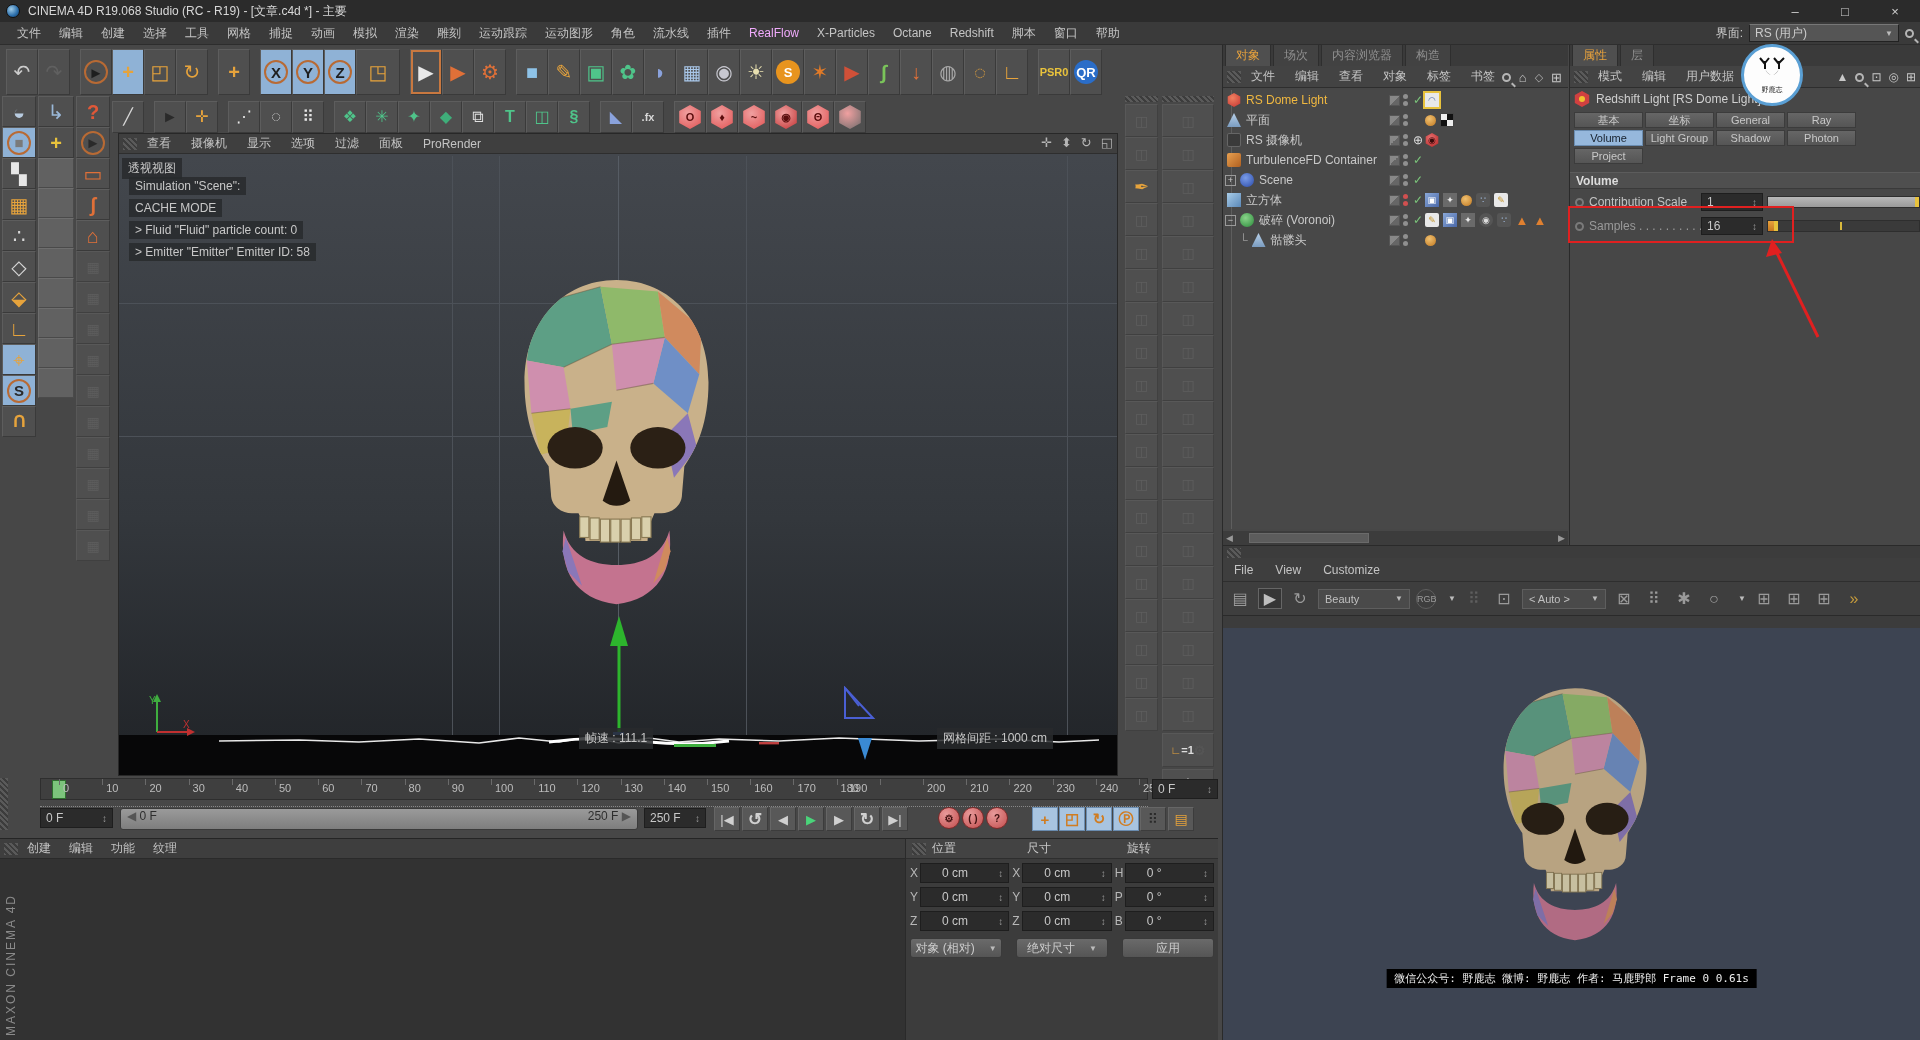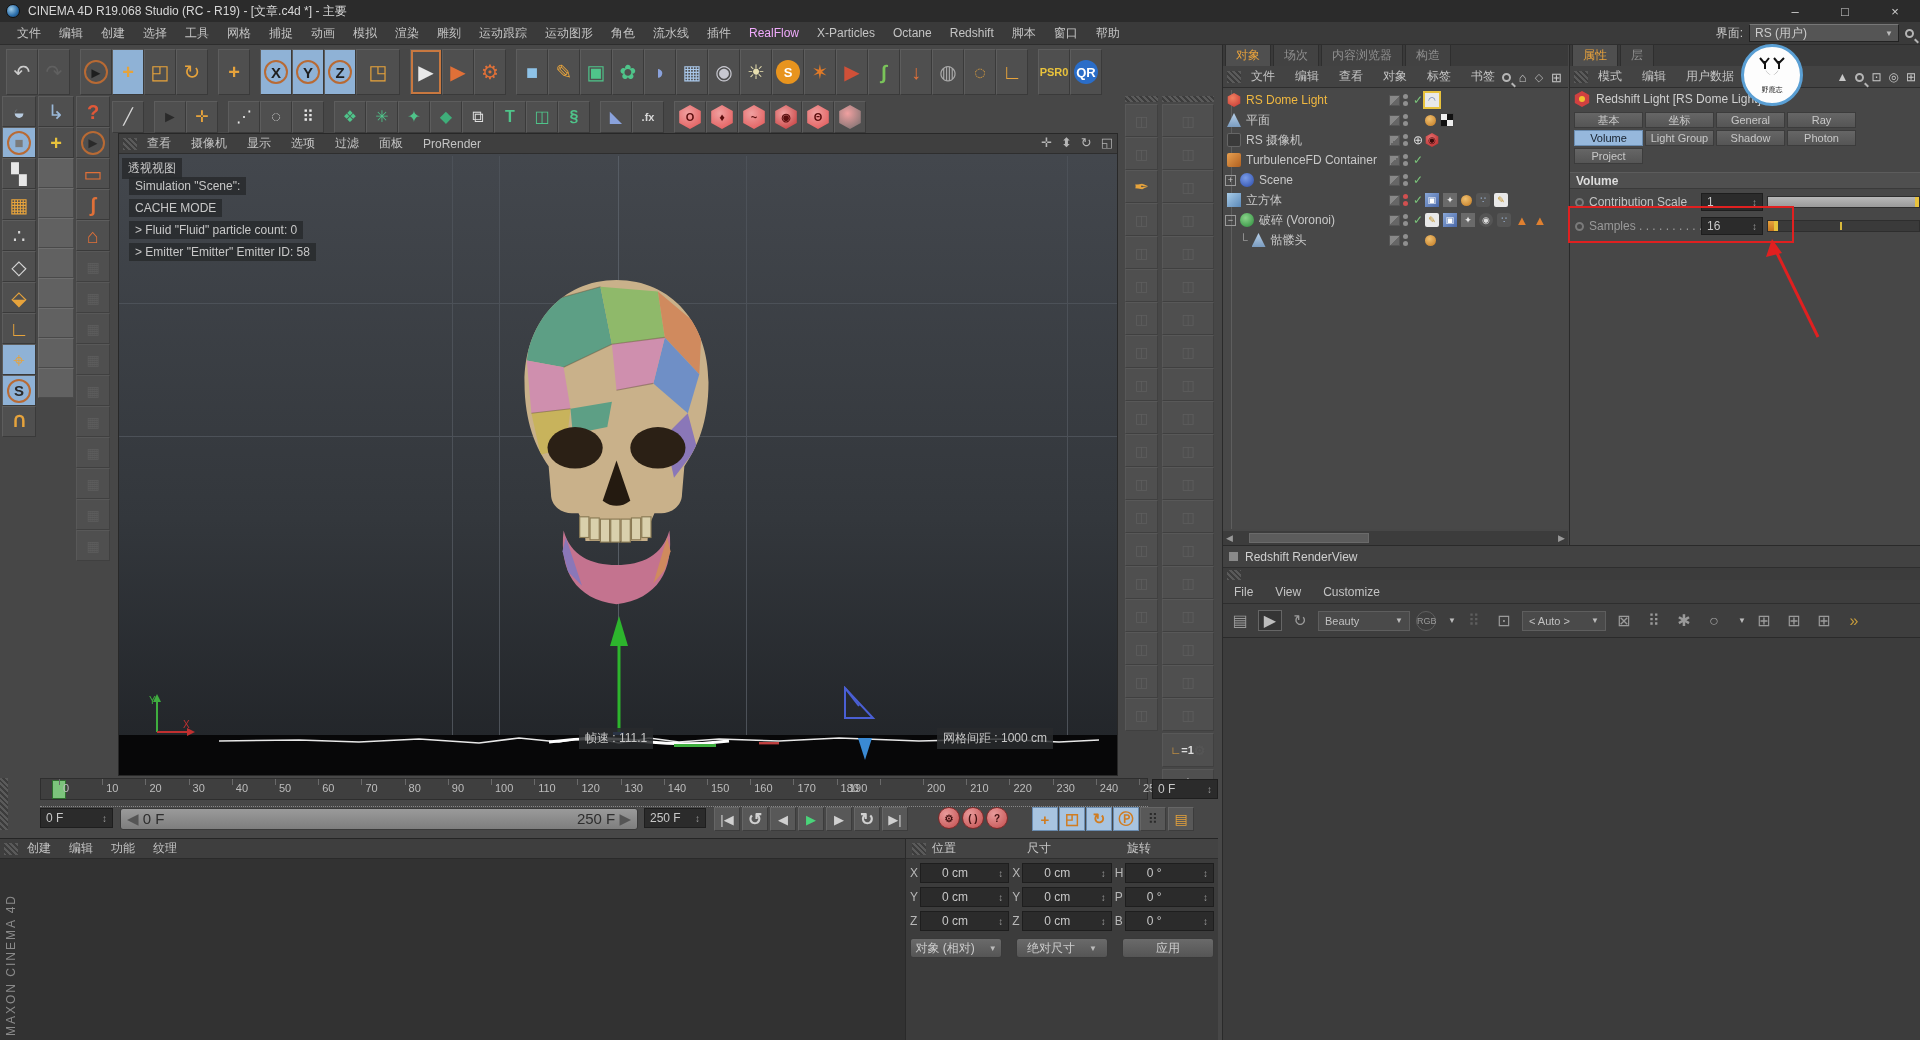--- a/index.html
+++ b/index.html
@@ -55,21 +55,21 @@
   #rsA{position:absolute;left:3px;top:8px;width:33px;display:flex;flex-direction:column;}
   #rsB{position:absolute;left:40px;top:8px;width:52px;display:flex;flex-direction:column;}
   
   #ruler{left:40px;top:778px;width:1108px;height:22px;background:#3f3f3f;border:1px solid #2e2e2e;}
   .tick{position:absolute;top:3px;color:#bdbdbd;font-size:11px;}
   .tickline{position:absolute;top:0;height:6px;width:1px;background:#6a6a6a;}
   #playhead{position:absolute;left:11px;top:1px;width:14px;height:19px;background:#7cc47c;border:1px solid #2e6e2e;}
   #dotstrip{left:40px;top:800px;width:1108px;height:7px;background:#474747;border-bottom:1px dotted #888;}
   .fframe{background:#2b2b2b;border:1px solid #1e1e1e;color:#c8c8c8;display:flex;align-items:center;justify-content:space-between;padding:0 5px;height:20px;}
   .spin{color:#9a9a9a;font-size:10px;}
-  #rangebar{left:120px;top:808px;width:518px;height:22px;background:linear-gradient(#9a9a9a,#7e7e7e);border:1px solid #3a3a3a;border-radius:3px;color:#2e2e2e;display:flex;align-items:center;justify-content:space-between;padding:0 6px;font-size:15px;}
+  #rangebar{left:120px;top:808px;width:518px;height:22px;background:linear-gradient(#9a9a9a,#7e7e7e);border:1px solid #3a3a3a;border-radius:3px;color:#2e2e2e;display:flex;justify-content:space-between;padding:0 6px;font-size:12px;}
   .pbtn{width:26px;height:24px;background:#585858;border:1px solid #666;border-right-color:#3c3c3c;border-bottom-color:#3c3c3c;display:flex;align-items:center;justify-content:center;color:#d0d0d0;font-size:13px;flex:none;}
   .rbtn{width:22px;height:22px;border-radius:50%;background:radial-gradient(circle at 35% 30%,#e89a9a,#c24d4d);border:1px solid #7e2a2a;color:#401010;display:flex;align-items:center;justify-content:center;font-size:10px;font-weight:bold;flex:none;}
   .kbtn{width:26px;height:24px;background:#a8c4e0;border:1px solid #6a8cb0;display:flex;align-items:center;justify-content:center;color:#d07c20;font-size:15px;font-weight:bold;flex:none;}
   
   #matman{left:0;top:838px;width:905px;height:202px;background:#323232;border-top:1px solid #252525;}
   #matmenu{position:absolute;left:0;top:0;width:100%;height:20px;background:#3e3e3e;display:flex;align-items:center;border-bottom:1px solid #2a2a2a;}
   #brand{position:absolute;left:4px;top:55px;writing-mode:vertical-rl;transform:rotate(180deg);color:#8a8a8a;letter-spacing:2px;}
   #coordpanel{left:905px;top:838px;width:313px;height:202px;background:#3c3c3c;border-top:1px solid #252525;border-left:1px solid #2a2a2a;}
   #coordhead{display:flex;height:20px;background:#434343;align-items:center;border-bottom:1px solid #2e2e2e;}
   .crow{display:flex;align-items:center;margin:4px 4px 0 4px;gap:3px;}
@@ -1034,24 +1034,20 @@
 </svg>
 <div id="badge" class="abs">
   <svg width="34" height="30" viewBox="0 0 34 30">
     <path d="M10,14 L10,6 M10,9 L5,3 M10,8 L14,3 M24,14 L24,6 M24,9 L19,3 M24,8 L29,3" stroke="#111" stroke-width="2" fill="none"></path>
     <path d="M10,14 Q17,26 24,14 Q21,20 17,20 Q13,20 10,14Z" fill="#111"></path>
   </svg>
   <span style="font-size:7px">野鹿志</span>
 </div>
 
 <div id="rview" class="abs">
-  <div id="rvtitle">
-    <span style="width:9px;height:9px;background:#8a8a8a;display:inline-block"></span>
-    <span>Redshift RenderView</span>
-  </div>
   <div class="hatch" style="width:14px;height:10px;margin:2px 0 0 4px"></div>
   <div id="rvmenu">
       <span class="mitem">File</span>
       <span class="mitem">View</span>
       <span class="mitem">Customize</span>
     </div>
   <div id="rvtools">
     <span class="rvico">▤</span>
     <span class="rvico" style="border:1px solid #666;background:#353535;color:#bdbdbd">▶</span>
     <span class="rvico">↻</span>
@@ -1070,13 +1066,19 @@
     <span class="rvico">⊠</span>
     <span class="rvico">⠿</span>
     <span class="rvico">✱</span>
     <span class="rvico">○</span>
     <span class="caret">▼</span>
     <span class="rvico">⊞</span>
     <span class="rvico">⊞</span>
     <span class="rvico">⊞</span>
     <span class="rvico" style="color:#c49a3c">»</span>
   </div>
+  <div id="rcanvas">
+    <svg class="abs" style="left:258px;top:55px;filter:brightness(.92) saturate(.95)" width="188" height="268" viewBox="0 0 200 300">
+        <use href="#skullsym"></use>
+      </svg>
+    <div id="wmark">微信公众号: 野鹿志  微博: 野鹿志  作者: 马鹿野郎  Frame 0 0.61s</div>
+  </div>
 </div>
 
 </body></html>

